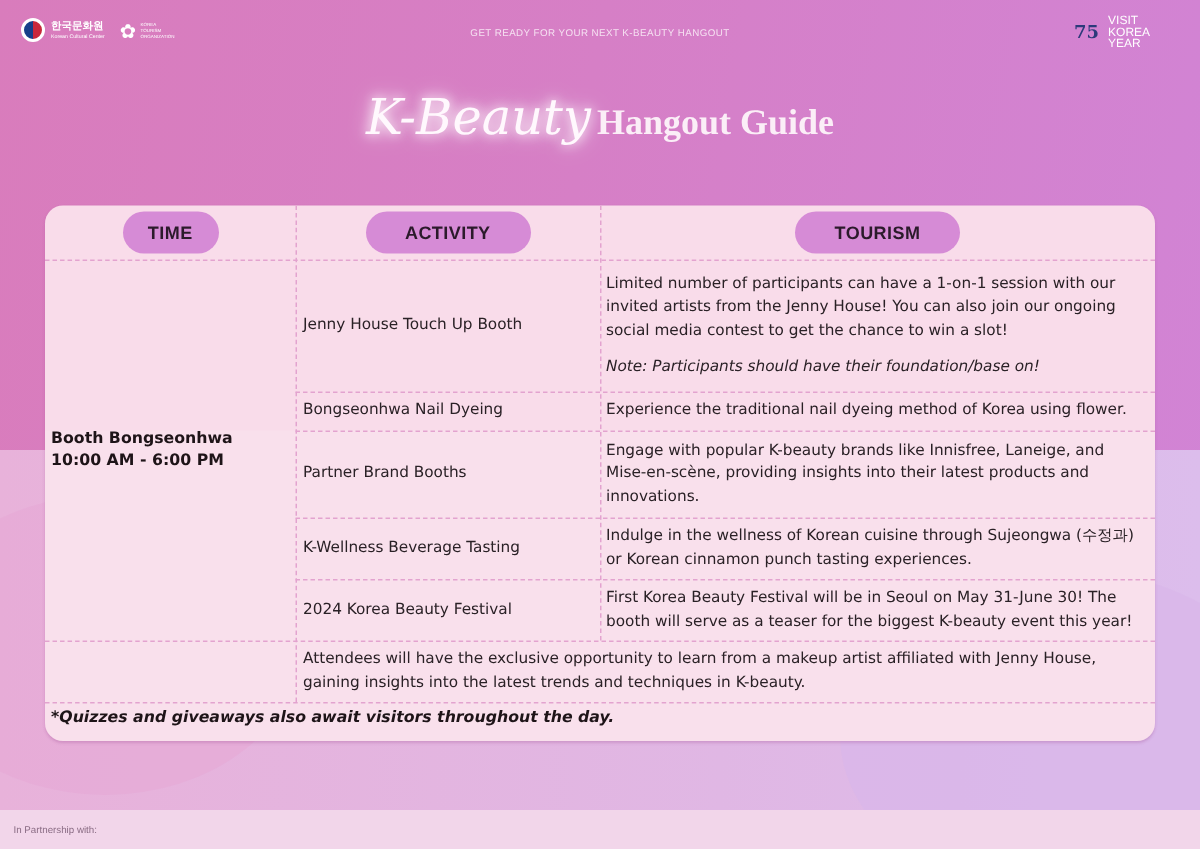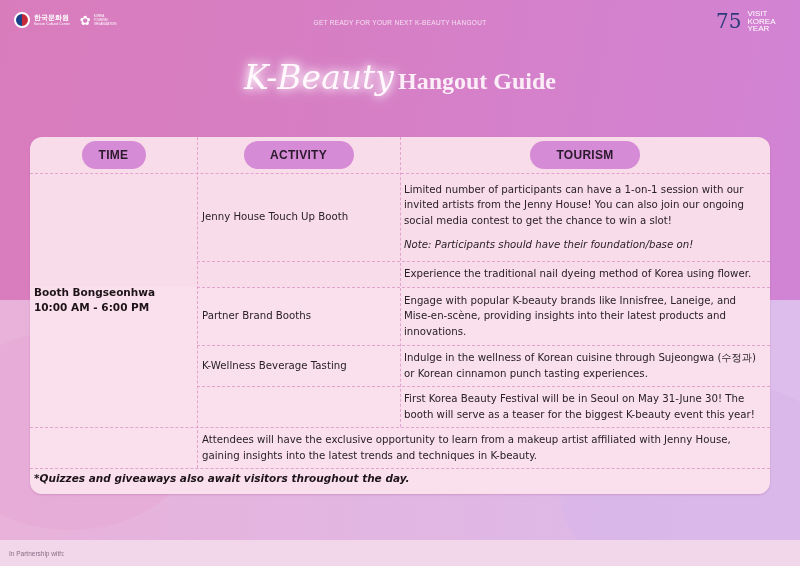--- a/index.html
+++ b/index.html
@@ -33,21 +33,21 @@
   .kcc-ko { font-size: 7px; font-weight: bold; line-height: 8px; }
   .kcc-en { font-size: 3.5px; line-height: 5px; }
   .kto-logo { display: flex; align-items: center; gap: 3px; color: #fff; }
   .kto-mark { font-size: 13px; line-height: 13px; }
   .kto-text { font-size: 3px; line-height: 4px; width: 24px; }
   .tagline {
     position: absolute; left: 0; right: 0; top: 19px; text-align: center;
     font-size: 6.5px; color: #f6e1f2; letter-spacing: .3px;
   }
   .logos-right { position: absolute; left: 716px; top: 10px; display: flex; align-items: center; gap: 6px; }
-  .logo-75 { font-family: "DejaVu Serif", serif; font-size: 20px; font-weight: normal; color: #2c3a7a; line-height: 18px; }
+  .logo-75 { font-family: "DejaVu Serif", serif; font-size: 12px; font-weight: bold; color: #2c3a7a; line-height: 18px; }
   .visit-logo { color: #fff; font-weight: normal; font-size: 8px; line-height: 7.5px; }
   
   .title { position: absolute; left: 0; right: 0; top: 58px; text-align: center; color: #fff; white-space: nowrap; }
   .title-kbeauty {
     font-family: "DejaVu Serif", "Liberation Serif", serif; font-style: italic; font-size: 33px;
     text-shadow: 0 0 8px #fff, 0 0 14px rgba(255,255,255,.8);
     color: #fff8fd;
   }
   .title-rest {
     font-family: "Liberation Serif", "DejaVu Serif", serif; font-weight: bold; font-size: 24px;
@@ -158,28 +158,30 @@
 
     <div class="cell activity" style="top:36px;height:88px;">Jenny House Touch Up Booth</div>
     <div class="cell details" style="top:36px;height:88px;">
       <div>
         <div>Limited number of participants can have a 1-on-1 session with our invited artists from the Jenny House! You can also join our ongoing social media contest to get the chance to win a slot!</div>
         <div style="height:9px;"></div>
         <div class="note">Note: Participants should have their foundation/base on!</div>
       </div>
     </div>
 
+    <div class="cell activity" style="top:124px;height:26px;">Bongseonhwa Nail Dyeing</div>
     <div class="cell details" style="top:124px;height:26px;">Experience the traditional nail dyeing method of Korea using flower.</div>
 
     <div class="cell activity" style="top:150px;height:58px;">Partner Brand Booths</div>
     <div class="cell details" style="top:150px;height:58px;">Engage with popular K-beauty brands like Innisfree, Laneige, and Mise-en-scène, providing insights into their latest products and innovations.</div>
 
     <div class="cell activity" style="top:208px;height:41px;">K-Wellness Beverage Tasting</div>
     <div class="cell details" style="top:208px;height:41px;">Indulge in the wellness of Korean cuisine through Sujeongwa (수정과) or Korean cinnamon punch tasting experiences.</div>
 
+    <div class="cell activity" style="top:249px;height:41px;">2024 Korea Beauty Festival</div>
     <div class="cell details" style="top:249px;height:41px;">First Korea Beauty Festival will be in Seoul on May 31-June 30! The booth will serve as a teaser for the biggest K-beauty event this year!</div>
 
     <div class="cell" style="left:172px;top:290px;height:41px;width:564px;">Attendees will have the exclusive opportunity to learn from a makeup artist affiliated with Jenny House, gaining insights into the latest trends and techniques in K-beauty.</div>
 
     <div class="footnote">*Quizzes and giveaways also await visitors throughout the day.</div>
   </div>
 </div>
 
 <div class="footer">
   <span class="partner-label">In Partnership with:</span>

